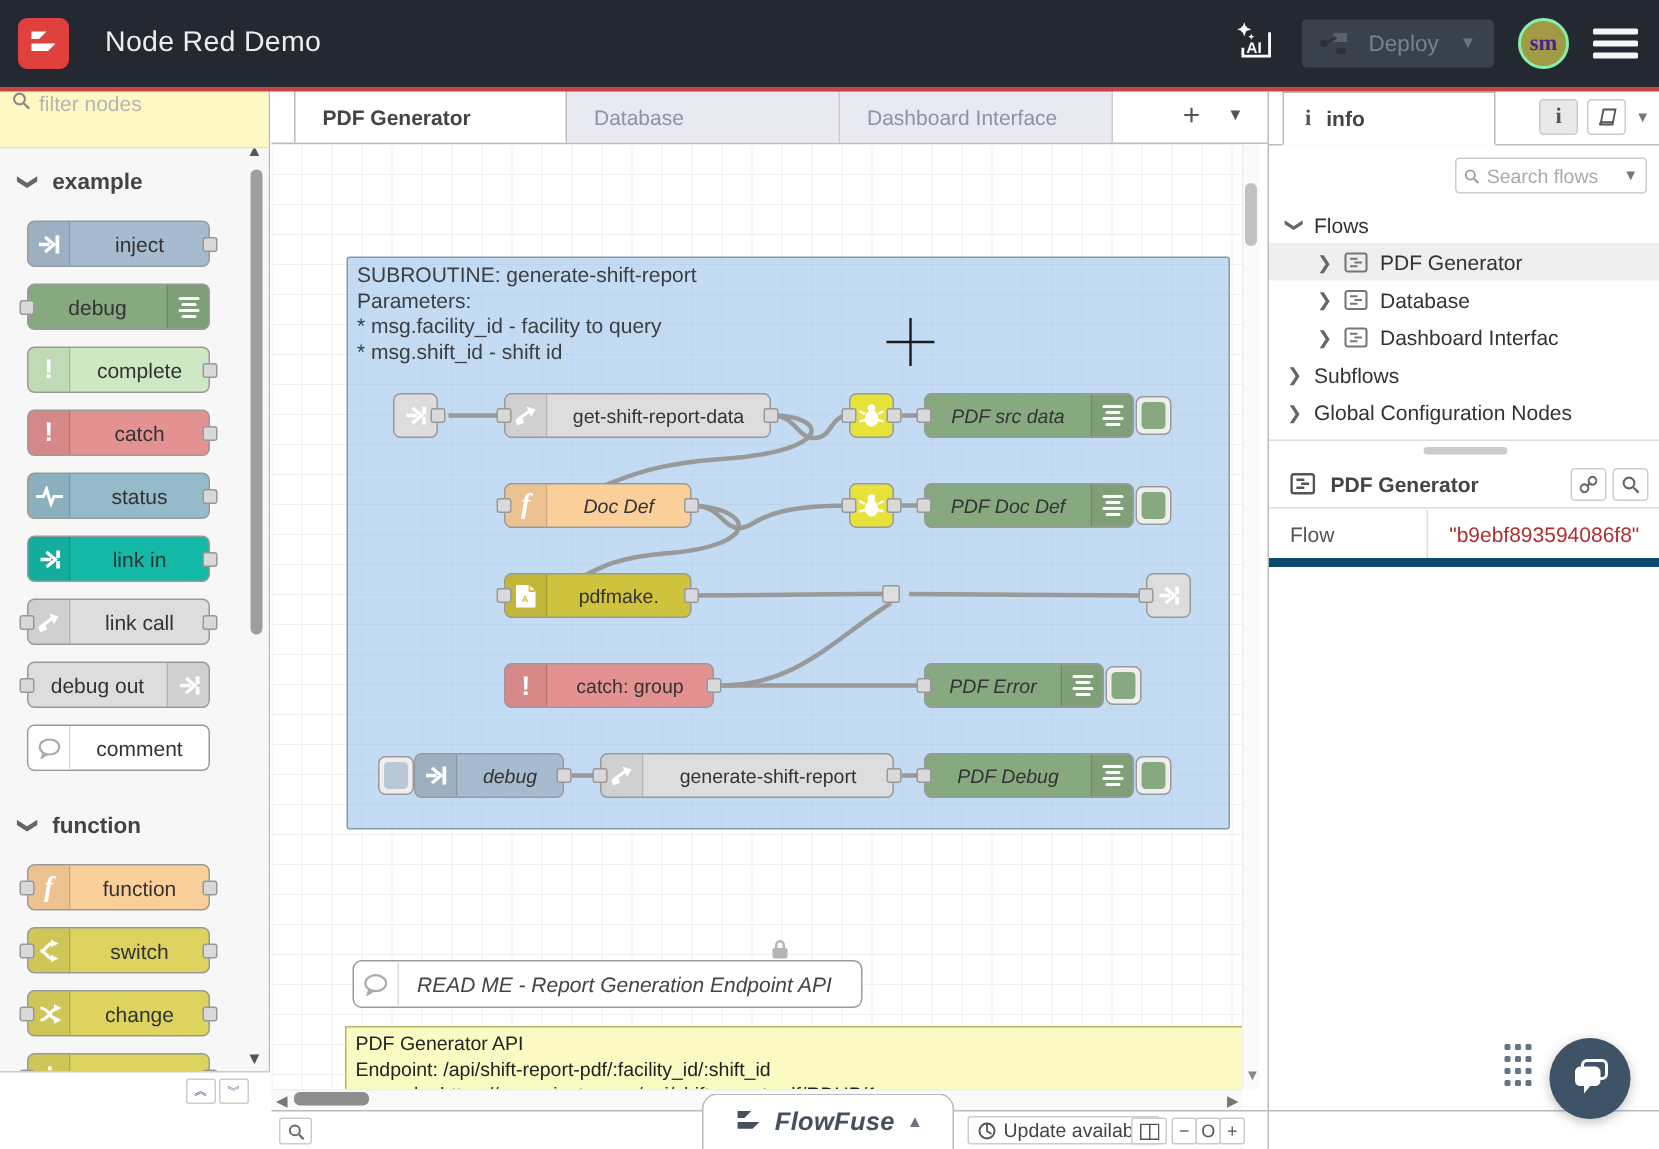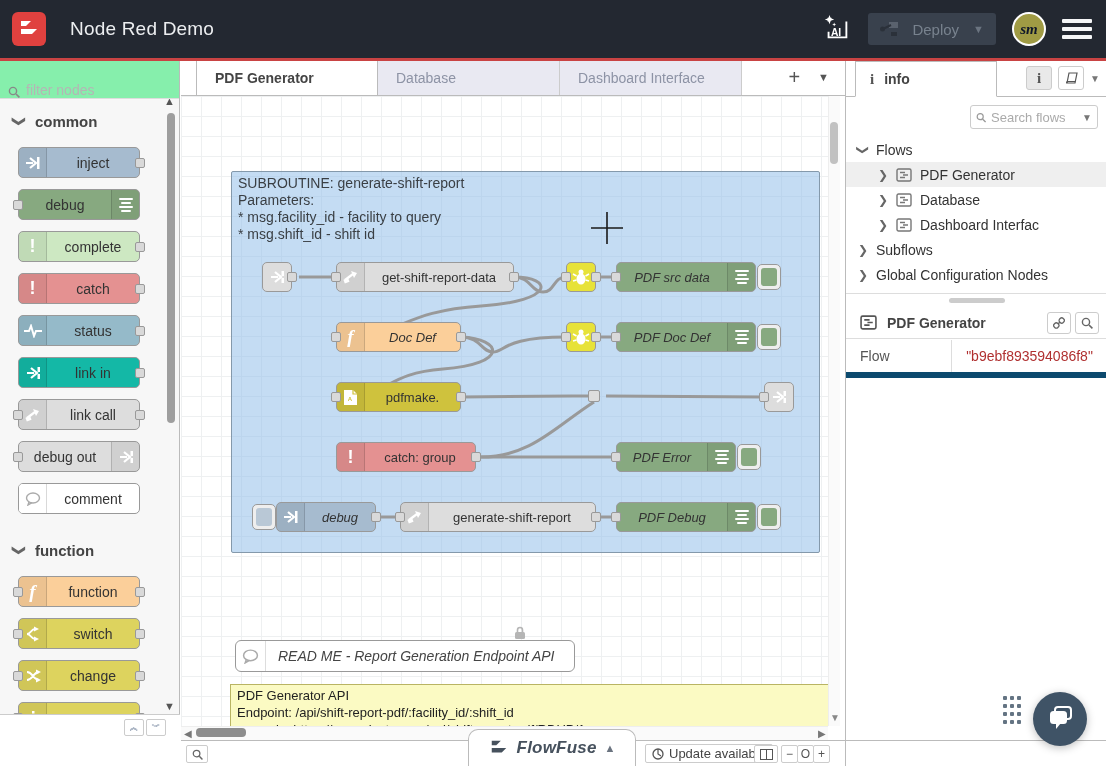--- a/index.html
+++ b/index.html
@@ -9,27 +9,27 @@
 
   
   #header { position:absolute; left:0; top:0; width:1106px; height:58px; background:#232831; display:flex; align-items:center; z-index:50; }
   #accent-line { position:absolute; left:0; top:58px; width:1106px; height:3px; background:#c94343; z-index:50; }
   .logo-box { width:34px; height:34px; margin-left:12px; background:#e0413f; border-radius:6px; display:flex; align-items:center; justify-content:center; }
   .app-title { color:#eceef0; font-size:19px; margin-left:24px; letter-spacing:.2px; }
   #header-right { margin-left:auto; display:flex; align-items:center; gap:16px; margin-right:14px; }
   .ai-btn { width:30px; height:30px; position:relative; display:flex; align-items:flex-end; justify-content:flex-end; }
   .deploy-btn { background:#39414d; border-radius:3px; height:32px; display:flex; align-items:center; padding:0 12px; gap:10px; color:#78828e; font-size:15px; }
   .deploy-caret { color:#6b7480; font-size:11px; margin-left:4px; }
-  .avatar { width:34px; height:34px; border-radius:50%; background:#a09b44; border:2px solid #ffffff; color:#0f172a; font-family:"Liberation Serif",serif; font-weight:bold; font-size:15px; display:flex; align-items:center; justify-content:center;font-style:italic; }
+  .avatar { width:34px; height:34px; border-radius:50%; background:#a09b44; border:2px solid #86efac; color:#4c1d95; font-family:"Liberation Serif",serif; font-weight:bold; font-size:15px; display:flex; align-items:center; justify-content:center; }
   .hamburger { display:flex; flex-direction:column; gap:4px; width:30px; }
   .hamburger div { height:4px; background:#f5f6f7; border-radius:1px; }
 
   
   #palette { position:absolute; left:0; top:61px; width:180px; height:679px; border-right:1px solid #bbb; background:#f7f7f7; }
-  #palette-search { height:38px; border-bottom:1px solid #ddd; background:#86efac; display:flex; align-items:flex-end; padding:0 8px; gap:6px; }
+  #palette-search { height:38px; border-bottom:1px solid #ddd; background:#fef9c3; display:flex; align-items:flex-start; padding:0 8px; gap:6px; }
   #palette-search input { border:none; outline:none; font-size:14px; color:#444; width:130px; background:transparent; }
   #palette-search input::placeholder { color:#b5b5b5; }
   #palette-body { position:absolute; top:38px; bottom:26px; left:0; right:0; background:#f7f7f7; overflow:hidden; }
   .cat-header { display:flex; align-items:center; gap:10px; padding:14px 0 6px 14px; font-size:15px; font-weight:bold; color:#444; }
   .chev { display:inline-block; color:#666; font-size:13px; transform:rotate(90deg); }
   .pnode { position:relative; width:122px; height:31px; margin:11px 0 0 18px; border:1px solid #999; border-radius:5px; display:flex; align-items:center; font-size:14px; color:#333; background:#ddd; }
   .pnode .plbl { flex:1; text-align:center; white-space:nowrap; padding:0 4px; }
   .picn { width:28px; align-self:stretch; display:flex; align-items:center; justify-content:center; background:rgba(0,0,0,.06); }
   .picn.l { border-right:1px solid rgba(0,0,0,.15); border-radius:4px 0 0 4px; }
   .picn.r { border-left:1px solid rgba(0,0,0,.15); border-radius:0 4px 4px 0; }
@@ -173,21 +173,21 @@
     <div id="palette-search">
       <svg width="12" height="12" viewBox="0 0 12 12">
           <circle cx="5" cy="5" r="3.6" fill="none" stroke="#888" stroke-width="1.4"></circle>
           <path d="M8 8 L11.4 11.4" stroke="#888" stroke-width="1.6"></path>
         </svg>
       <input type="text" placeholder="filter nodes" style="">
     </div>
     <div id="palette-body">
       <div class="cat-header">
         <span class="chev">❯</span>
-        <span>common</span>
+        <span>example</span>
       </div>
 
       <div class="pnode" style="background:#a6bbcf">
         <div class="picn l">
             <svg width="16" height="14" viewBox="0 0 16 14">
               <path d="M1 7 H8 M5 2 L11 7 L5 12" stroke="#fff" stroke-width="2.2" fill="none"></path>
               <rect x="12" y="1" width="2.5" height="12" fill="#fff"></rect>
             </svg>
           </div>
         <div class="plbl">inject</div>

